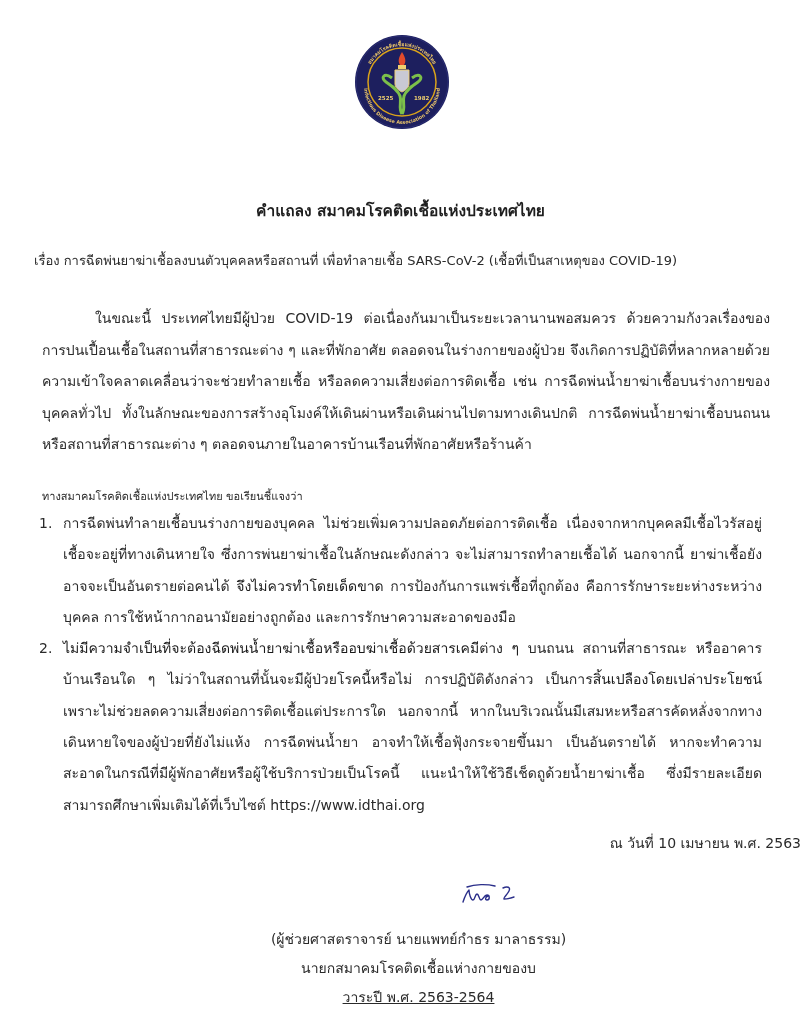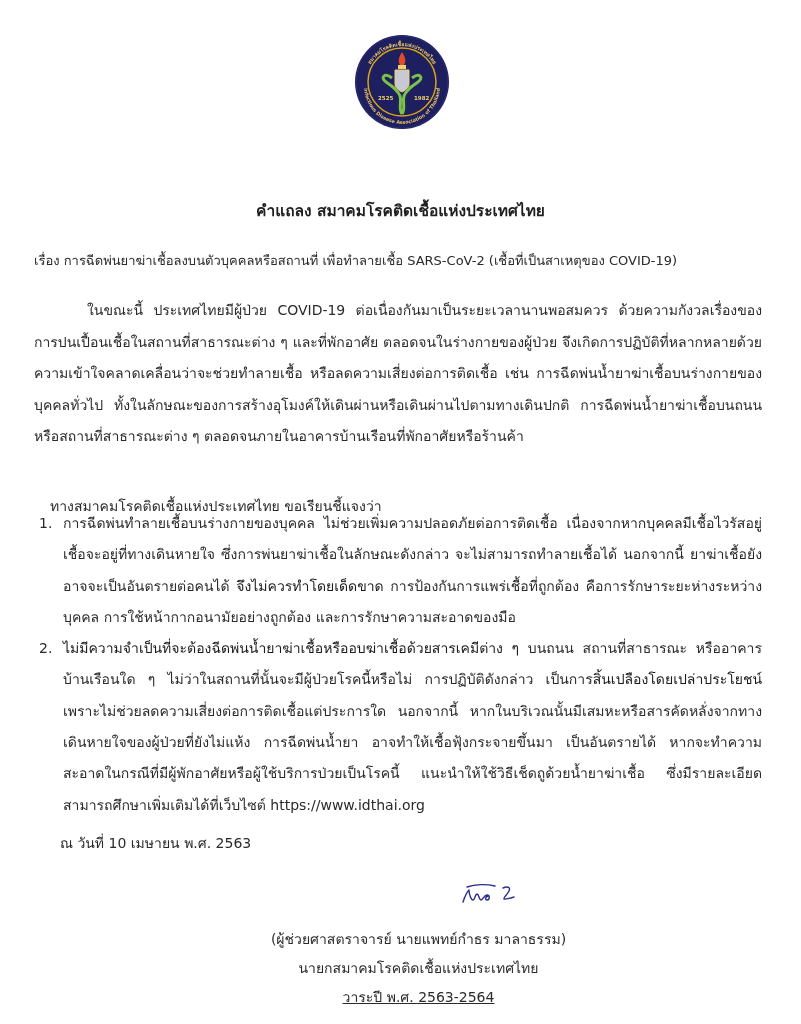--- a/index.html
+++ b/index.html
@@ -15,34 +15,34 @@
     position: absolute; left: 0; right: 0; top: 198px; text-align: center;
     font-weight: bold; font-size: 15.5px; color: #1e1e1e; letter-spacing: 0;
   }
   .subject {
     position: absolute; left: 34px; right: 34px; top: 250px;
     font-size: 13px; color: #2a2a2a; white-space: nowrap;
   }
   .para {
     position: absolute; left: 34px; width: 728px; top: 295px;
     font-size: 14px; line-height: 31.5px; text-align: justify;
-    text-indent: 53px; margin: 0;
+    text-indent: 53px; margin: 8px;
   }
   .intro {
-    position: absolute; left: 34px; top: 479px; font-size: 14px; margin: 16px;
+    position: absolute; left: 34px; top: 479px; font-size: 11px; margin: 8px;
   }
   .list {
     position: absolute; left: 34px; width: 728px; top: 508px; margin: 0; padding: 0;
     list-style: none; font-size: 14px; line-height: 31.3px;
   }
   .list li { position: relative; padding-left: 29px; text-align: justify; margin: 0; }
   .list .num { position: absolute; left: 5px; top: 0; }
   .list b { font-weight: normal; color: #1a1a1a; }
   .date {
-    position: absolute; left: 0; width: 801px; top: 832px; text-align: left;
+    position: absolute; left: 0; width: 801px; top: 832px; text-align: right;
     font-size: 14px; padding-left: 60px; box-sizing: border-box;
   }
   .signature { position: absolute; left: 457px; top: 878px; width: 70px; height: 30px; }
   .sig-name, .sig-title, .sig-term {
     position: absolute; left: 0; width: 801px; text-align: center;
     font-size: 14px; padding-left: 36px; box-sizing: border-box;
   }
   .sig-name { top: 928px; }
   .sig-title { top: 957px; }
   .sig-term { top: 986px; text-decoration: underline; }
@@ -99,14 +99,14 @@
 <div class="date">ณ วันที่ 10 เมษายน พ.ศ. 2563</div>
 
 <div class="signature">
   <svg viewBox="0 0 70 30" width="70" height="30">
     <path d="M6 24 C8 18 10 14 12 12 M12 12 C12 16 14 22 16 22 C18 22 18 16 20 16 C22 16 22 22 24 22 C26 22 27 17 30 17 C33 17 33 22 30 22 C28 22 28 19 31 18 M10 9 C18 6 30 6 38 8" fill="none" stroke="#2b2f8a" stroke-width="1.4" stroke-linecap="round"></path>
     <path d="M46 10 C50 8 54 9 52 13 C50 17 46 20 47 21 C50 21 54 20 57 19" fill="none" stroke="#2b2f8a" stroke-width="1.4" stroke-linecap="round"></path>
   </svg>
 </div>
 
 <div class="sig-name">(ผู้ช่วยศาสตราจารย์ นายแพทย์กำธร มาลาธรรม)</div>
-<div class="sig-title">นายกสมาคมโรคติดเชื้อแห่งประเทศไทย</div>
+<div class="sig-title">นายกสมาคมโรคติดเชื้อแห่างกายของบ</div>
 <div class="sig-term">วาระปี พ.ศ. 2563-2564</div>
 
 </body></html>

